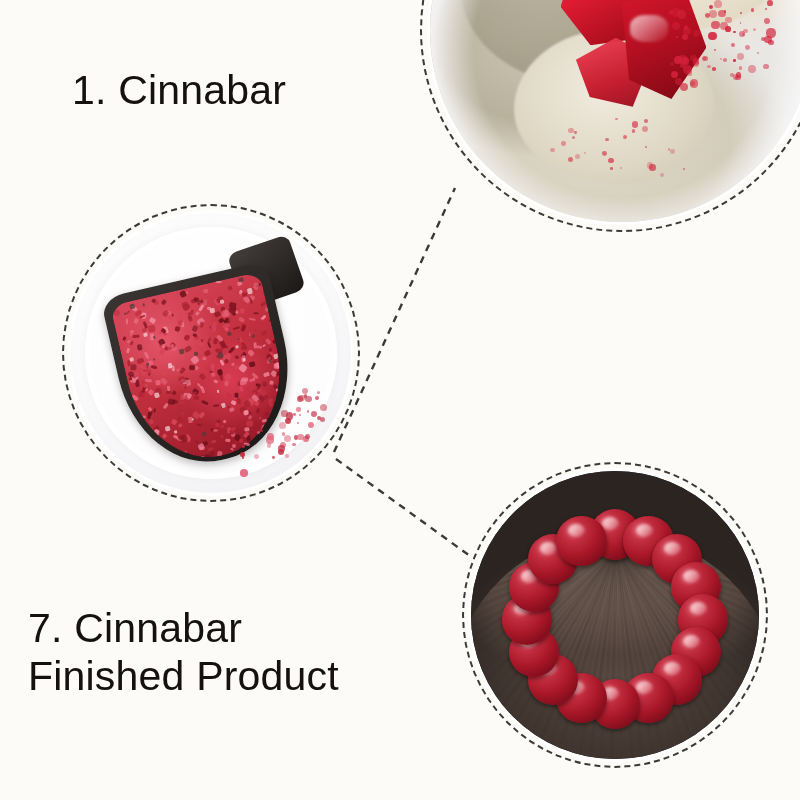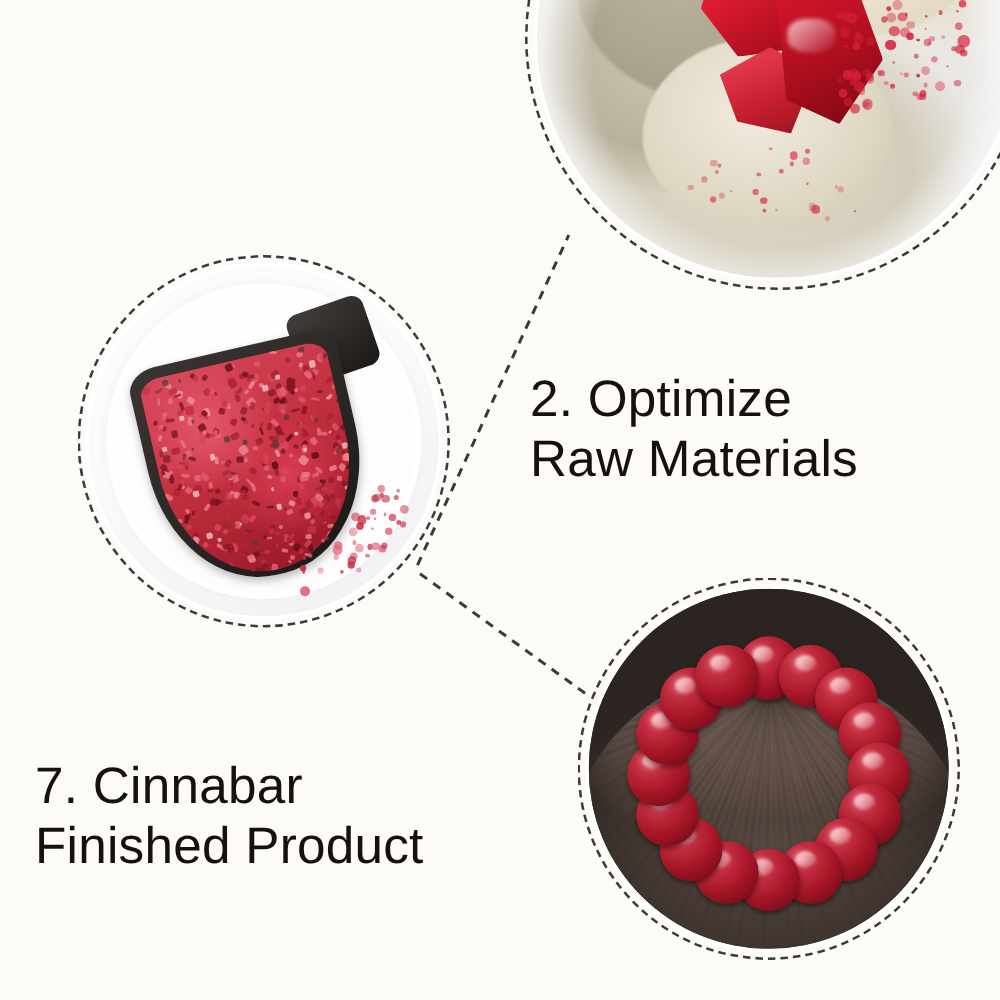--- a/index.html
+++ b/index.html
@@ -264,23 +264,22 @@
 </head>
 <body>
 
 <div id="stage">
 
   <svg id="connectors" viewBox="0 0 800 800" width="800" height="800">
     <line x1="334" y1="452" x2="455" y2="188" stroke="#3c3a38" stroke-width="2.4" stroke-dasharray="7 6" stroke-linecap="butt"></line>
     <line x1="336" y1="459" x2="470" y2="556" stroke="#3c3a38" stroke-width="2.4" stroke-dasharray="7 6" stroke-linecap="butt"></line>
   </svg>
 
-
-  <div class="step-label" id="label-2">2. Optimize
-Raw Materials</div>
+  <div class="step-label" id="label-1">1. Cinnabar</div>
+
 
   <div class="step-label" id="label-3">7. Cinnabar
 Finished Product</div>
 
   <div class="node" id="node-mineral">
     <div class="dash-ring"></div>
     <div class="photo">
       <div class="photo-inner">
         <div class="mineral-bg"></div>
         <div class="rock-lump rock-b"></div>

